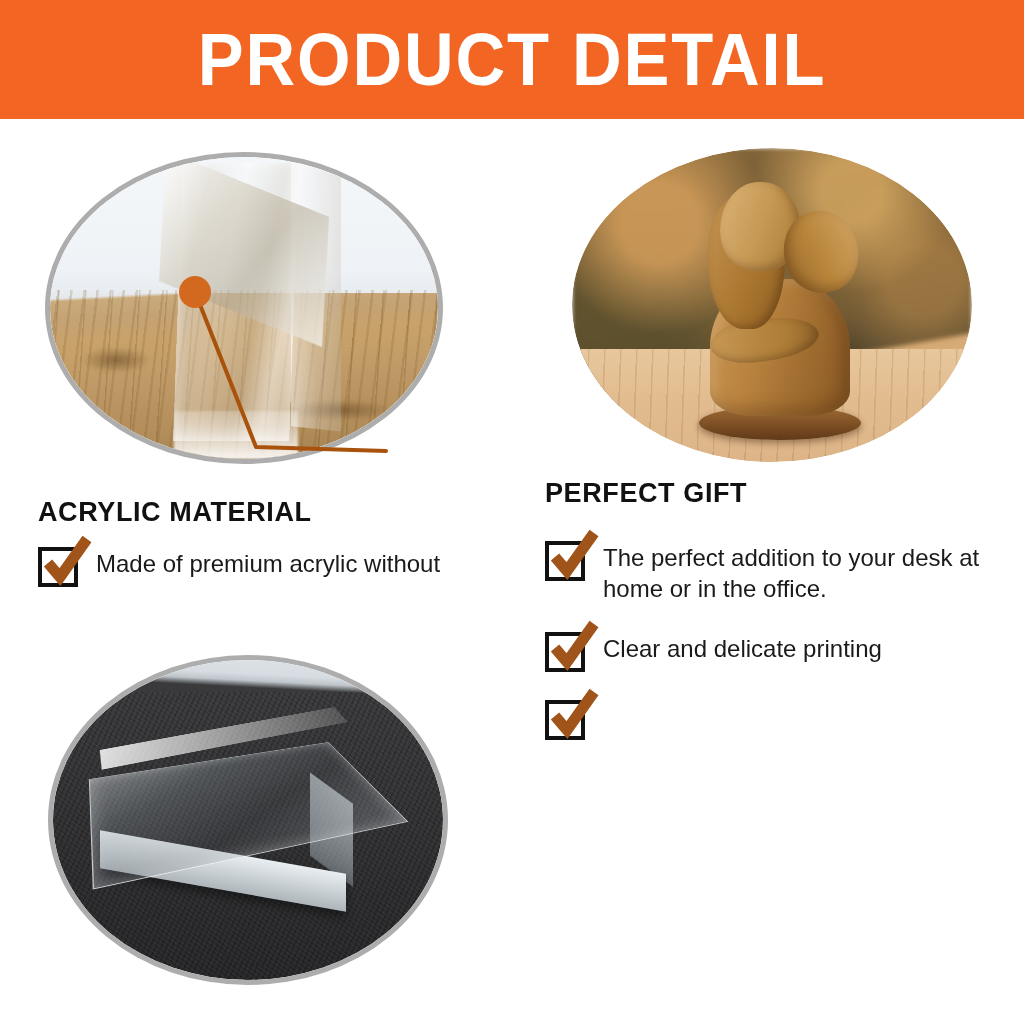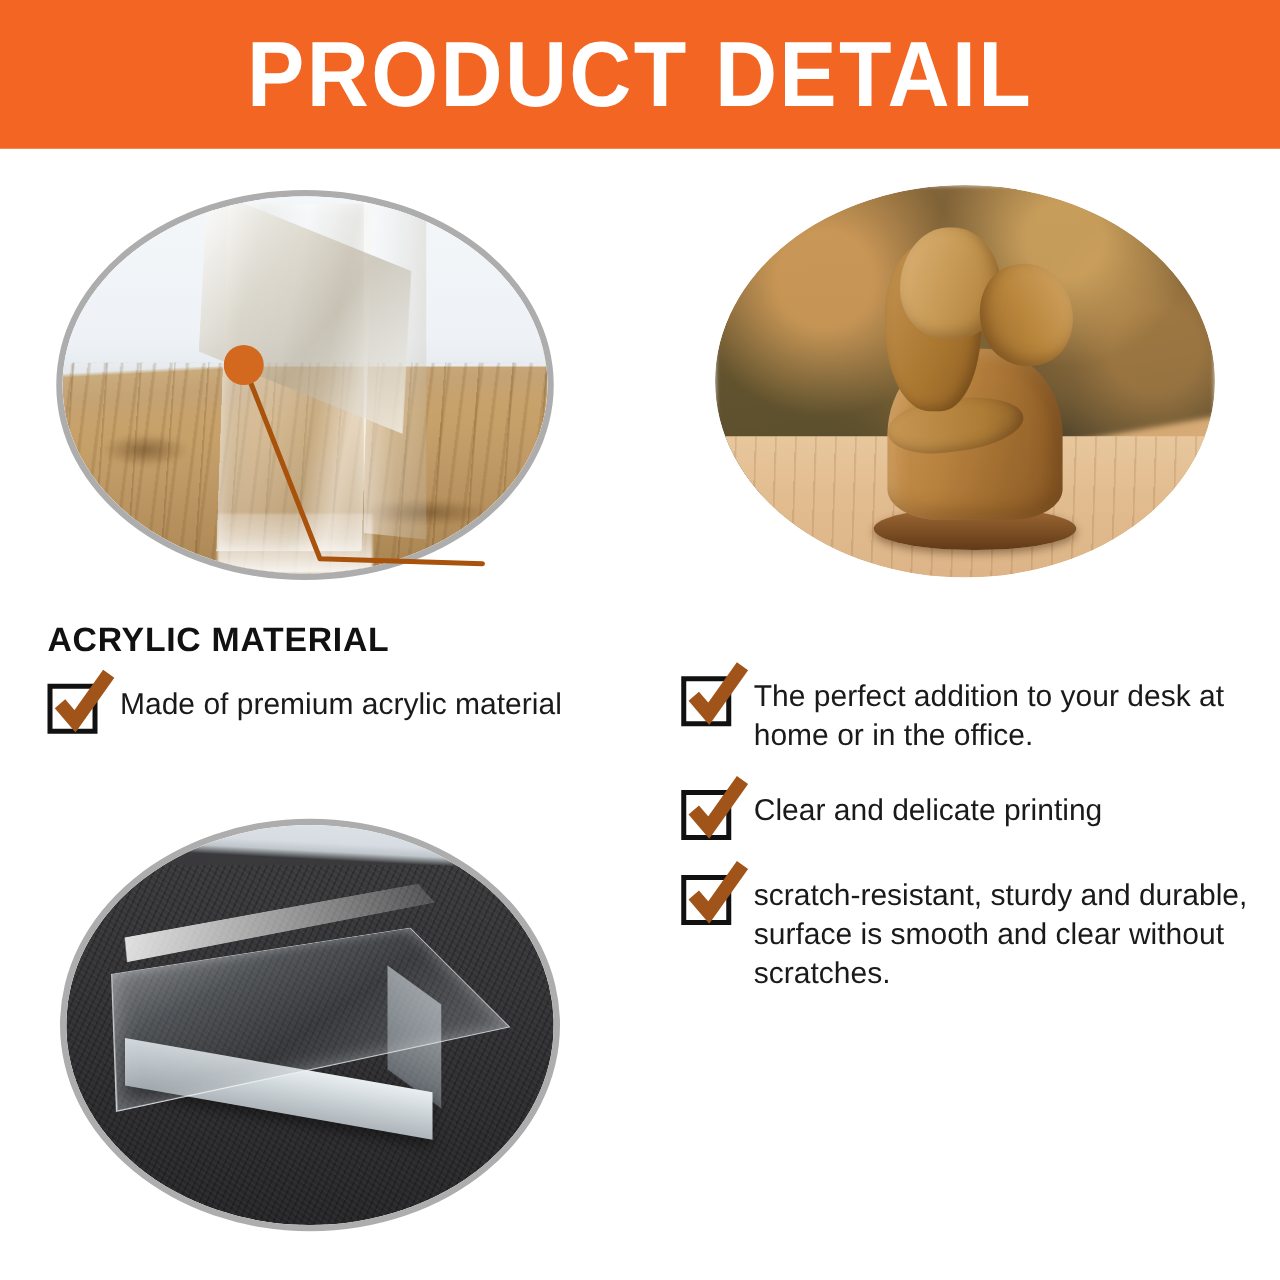--- a/index.html
+++ b/index.html
@@ -448,24 +448,25 @@
 
   <div class="section-heading" id="heading-acrylic">ACRYLIC MATERIAL</div>
 
   <div class="bullet-list" id="list-acrylic">
     <div class="bullet-row">
       <span class="checkbox">
         <svg class="tick" viewBox="0 0 54 54">
           <path d="M8 30 L20 44 L47 6" fill="none" stroke="#A0541A" stroke-width="11" stroke-linecap="butt" stroke-linejoin="miter"></path>
         </svg>
       </span>
-      <span class="bullet-text">Made of premium acrylic material</span>
-    </div>
-  </div>
-
+      <span class="bullet-text">Made of premium acrylic without</span>
+    </div>
+  </div>
+
+  <div class="section-heading" id="heading-gift">PERFECT GIFT</div>
 
   <div class="bullet-list" id="list-gift">
 
     <div class="bullet-row">
       <span class="checkbox">
         <svg class="tick" viewBox="0 0 54 54">
           <path d="M8 30 L20 44 L47 6" fill="none" stroke="#A0541A" stroke-width="11" stroke-linecap="butt" stroke-linejoin="miter"></path>
         </svg>
       </span>
       <span class="bullet-text" style="max-width:400px;">The perfect addition to your desk at home or in the office.</span>
@@ -480,19 +481,18 @@
       <span class="bullet-text">Clear and delicate printing</span>
     </div>
 
 
     <div class="bullet-row">
       <span class="checkbox">
         <svg class="tick" viewBox="0 0 54 54">
           <path d="M8 30 L20 44 L47 6" fill="none" stroke="#A0541A" stroke-width="11" stroke-linecap="butt" stroke-linejoin="miter"></path>
         </svg>
       </span>
-      <span class="bullet-text" style="max-width:412px;">scratch-resistant, sturdy and durable, surface is smooth and clear without scratches.</span>
     </div>
 
 
   </div>
 
 </div>
 
 </body></html>

